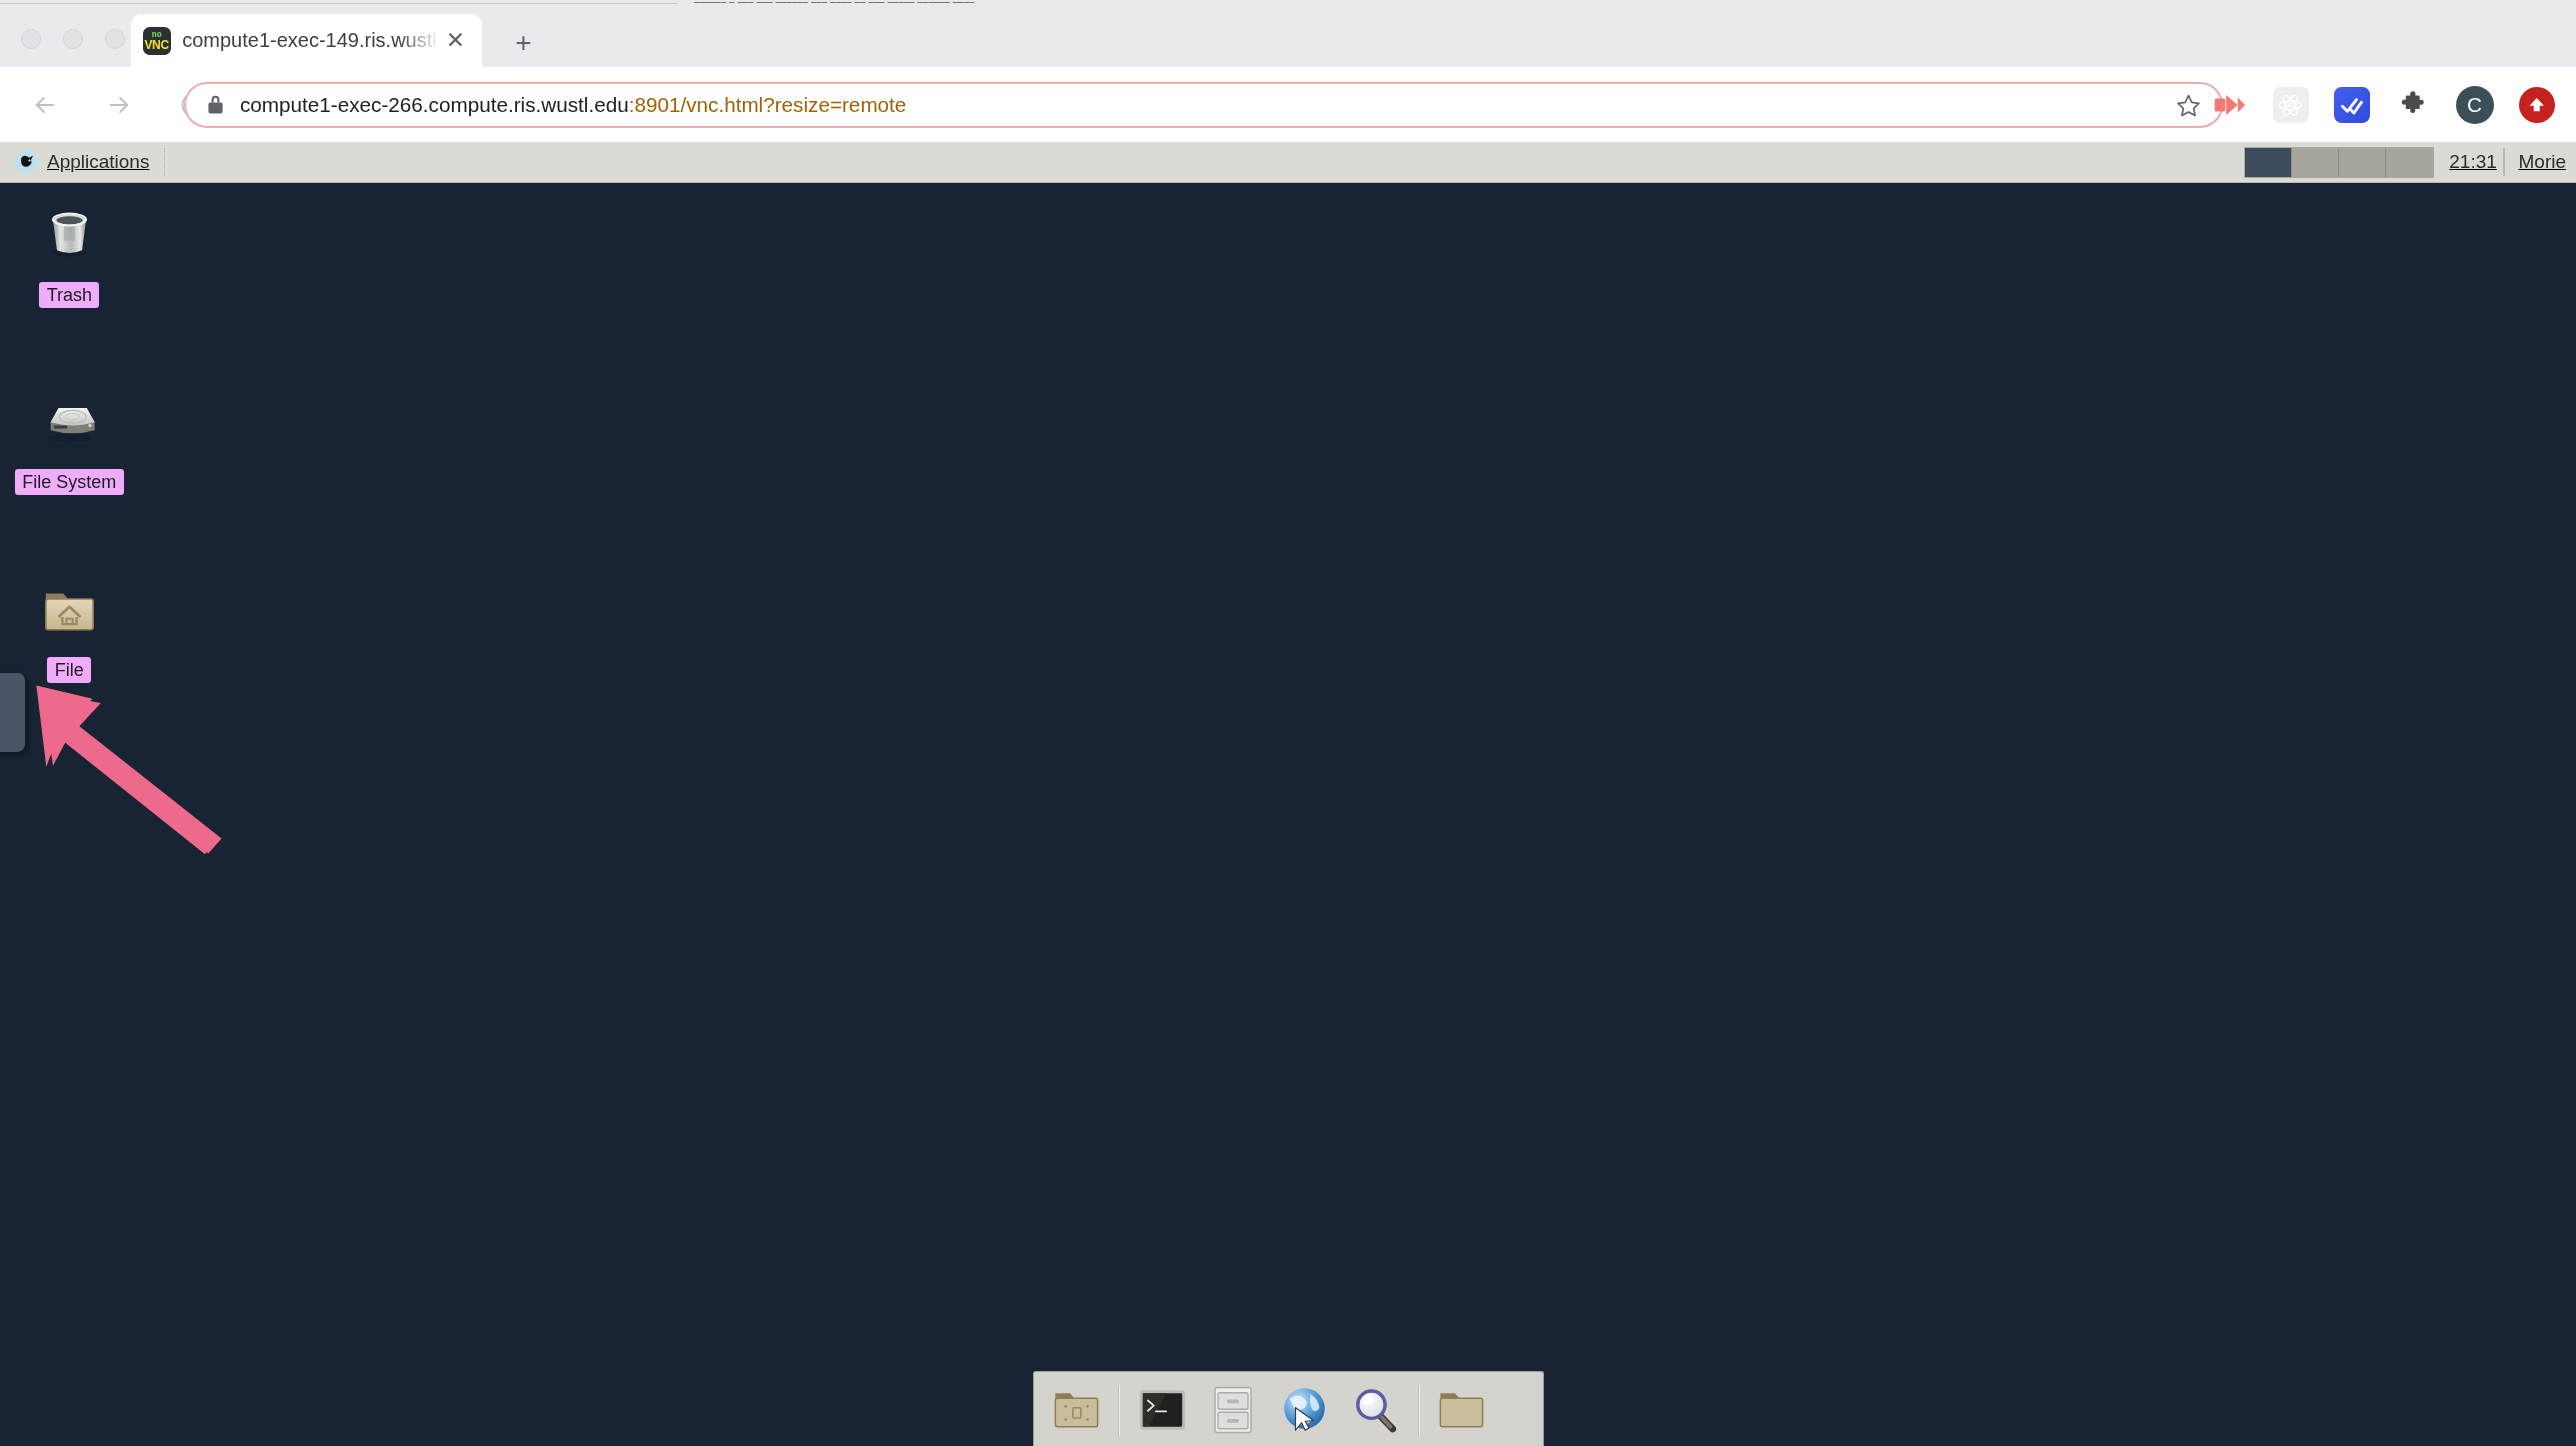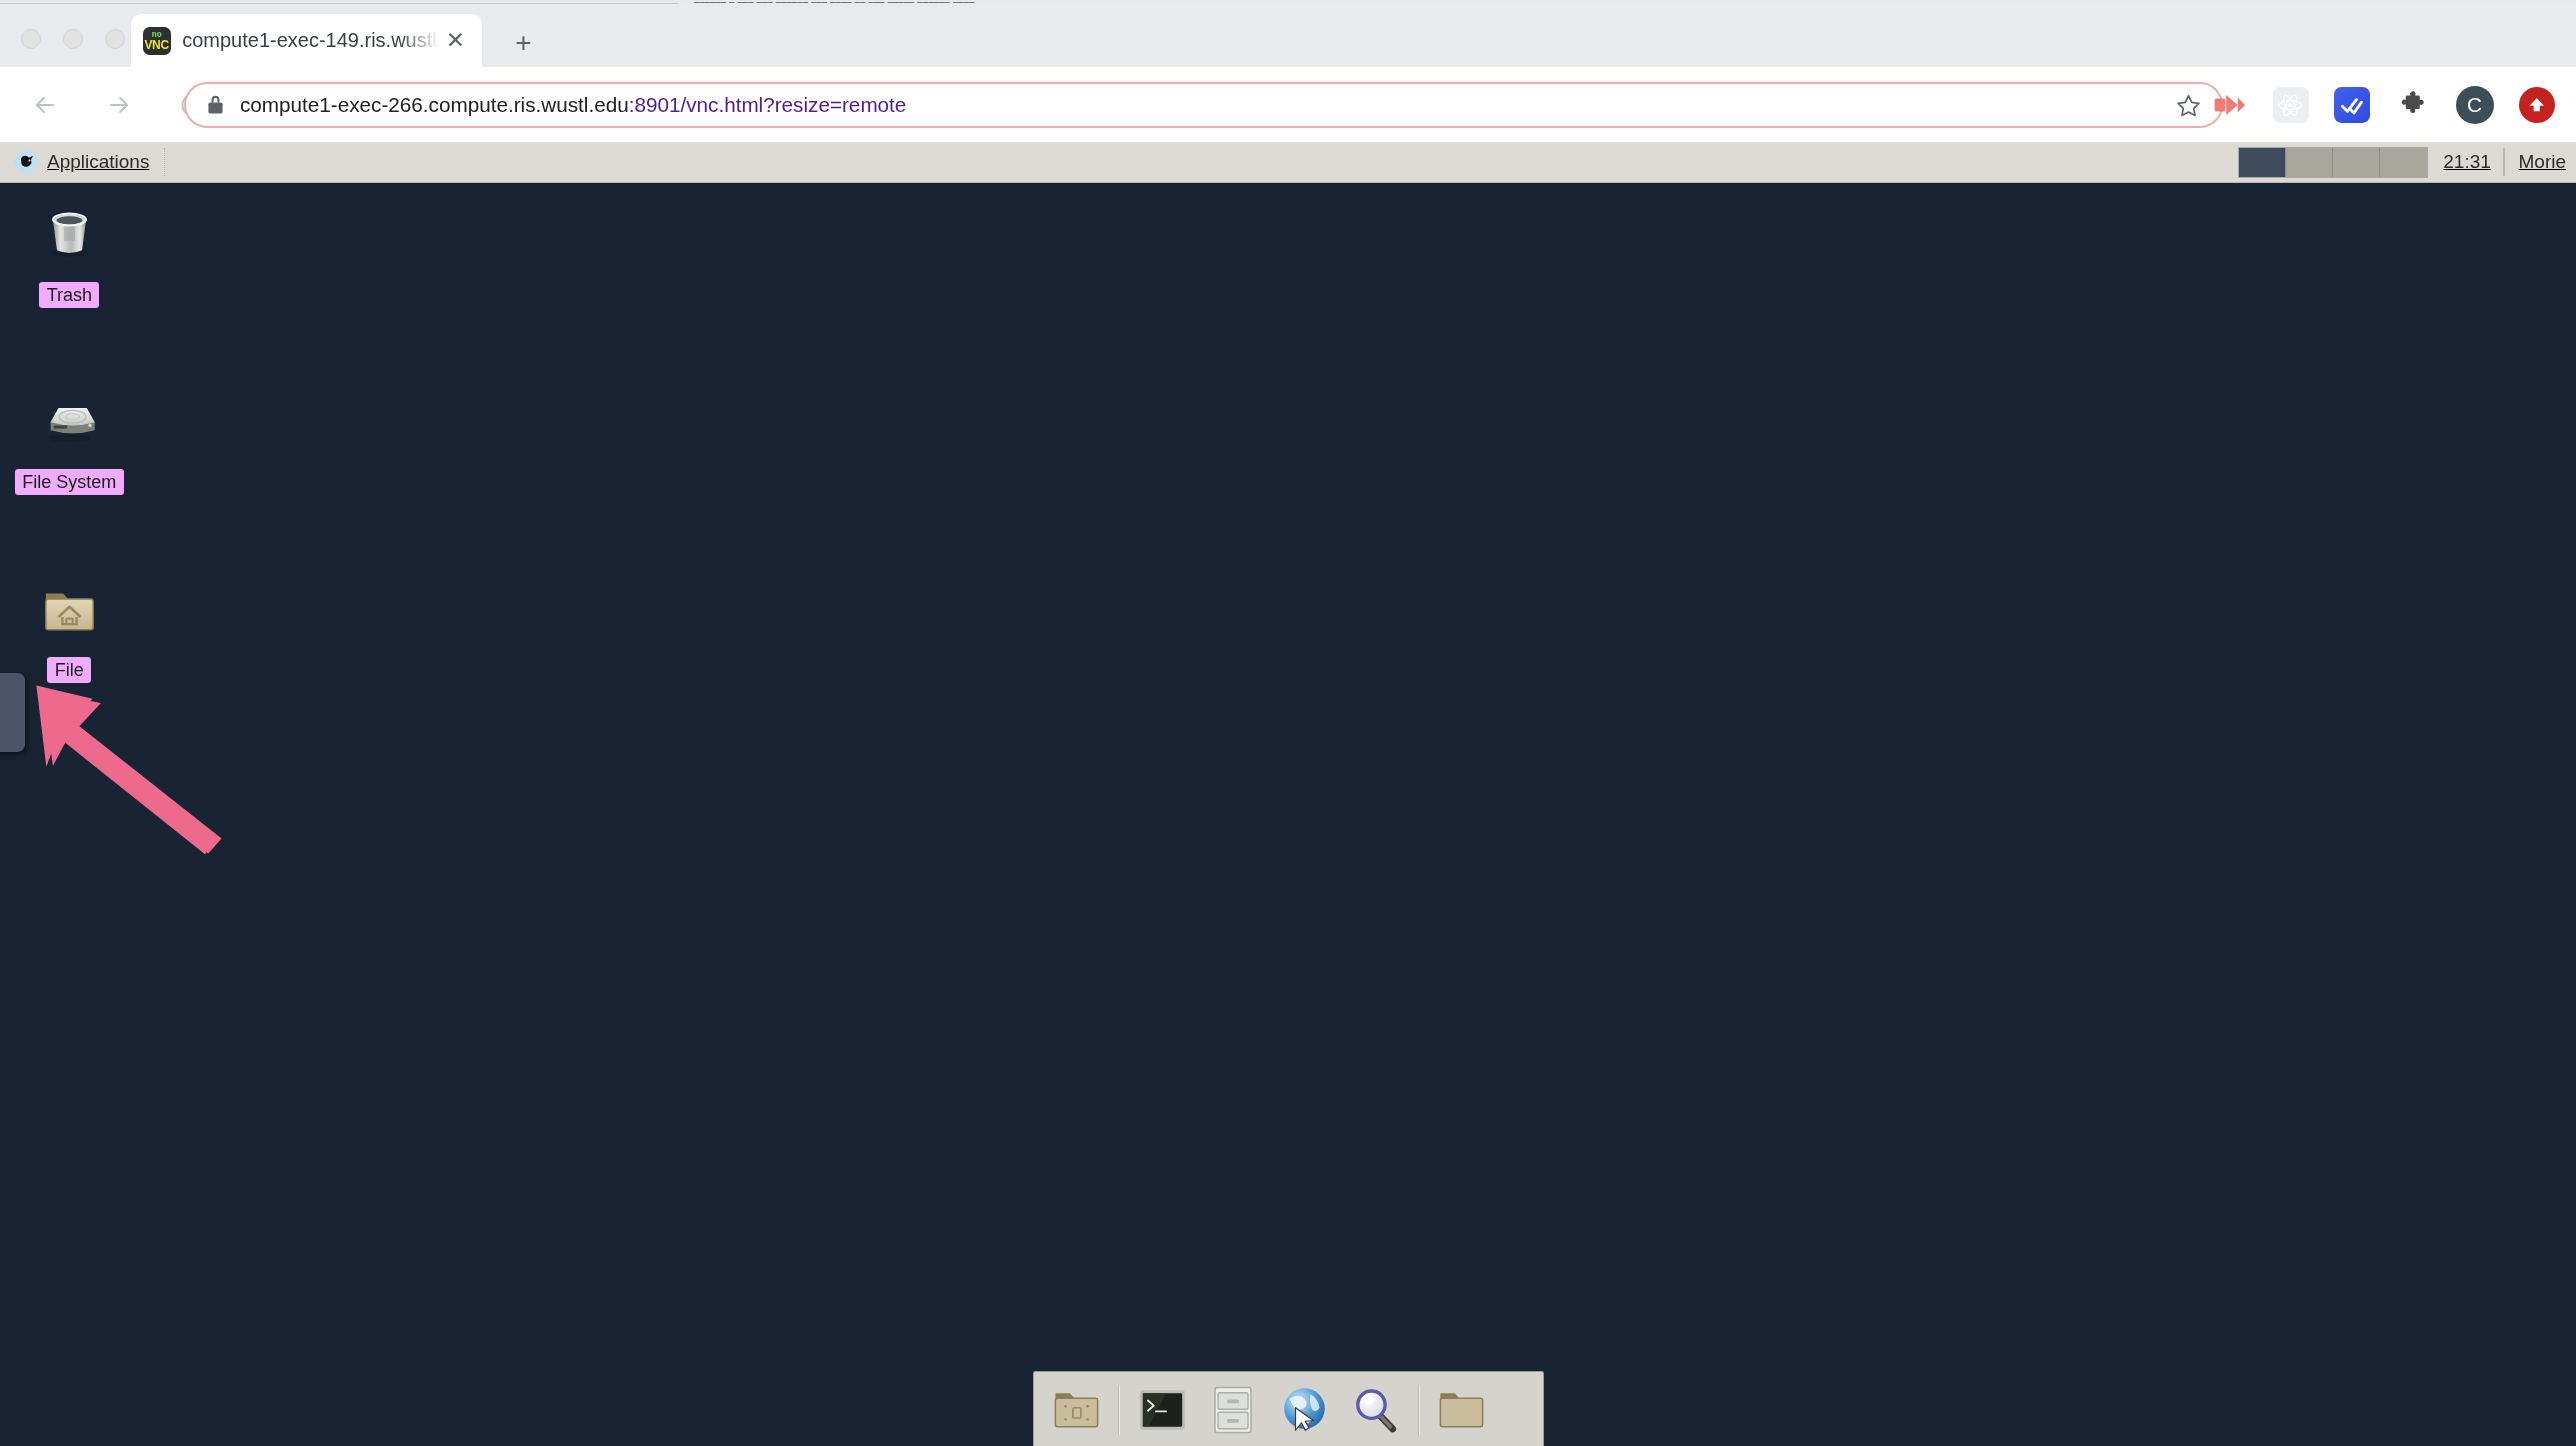--- a/index.html
+++ b/index.html
@@ -109,21 +109,21 @@
     border-radius:23px;
     background:#fff;
     display:flex; align-items:center;
     padding:0 16.5px 0 20px;
   }
   #lock-icon { flex:0 0 auto; margin-right:15px; }
   #url-text {
     font-size:20.7px; color:#202124; white-space:nowrap;
     flex:1 1 auto; overflow:hidden;
   }
-  #url-text .url-dim { color:#4c1d95; }
+  #url-text .url-dim { color:#a16207; }
   #bookmark-star {
     flex:0 0 auto; width:33px; height:33px;
     display:flex; align-items:center; justify-content:center;
     color:#5f6368;
   }
 
   #ext-tray {
     position:absolute; right:21.5px; top:15px;
     height:46px; display:flex; align-items:center; gap:25px;
   }
@@ -180,21 +180,21 @@
     border:0.8px solid #a9a8a2;
   }
   .ws {
     width:47px; height:100%;
     background:#a8a59c;
     border-right:0.8px solid #8f8d85;
   }
   .ws:last-child { border-right:none; }
   .ws.ws-active { background:#3e4b5c; }
   #panel-clock {
-    font-size:19px; color:#2b2b2b; margin-right:12px;
+    font-size:19px; color:#2b2b2b; margin-right:6px;
   }
   #panel-sep2 {
     width:2.5px; height:28px; margin-right:13.2px;
     background:#f2f1ec; border:0.8px solid #b9b8b2;
   }
   #panel-user {
     font-size:19px; color:#2b2b2b; margin-right:10px;
   }
 
   

